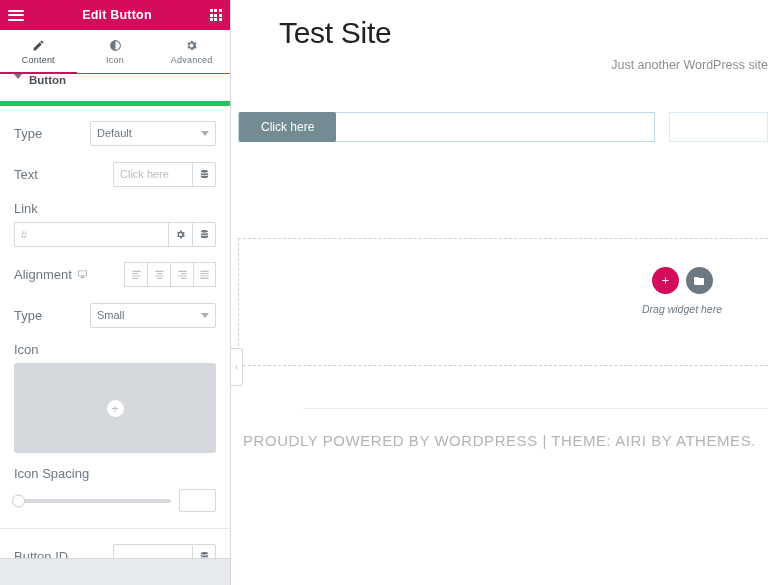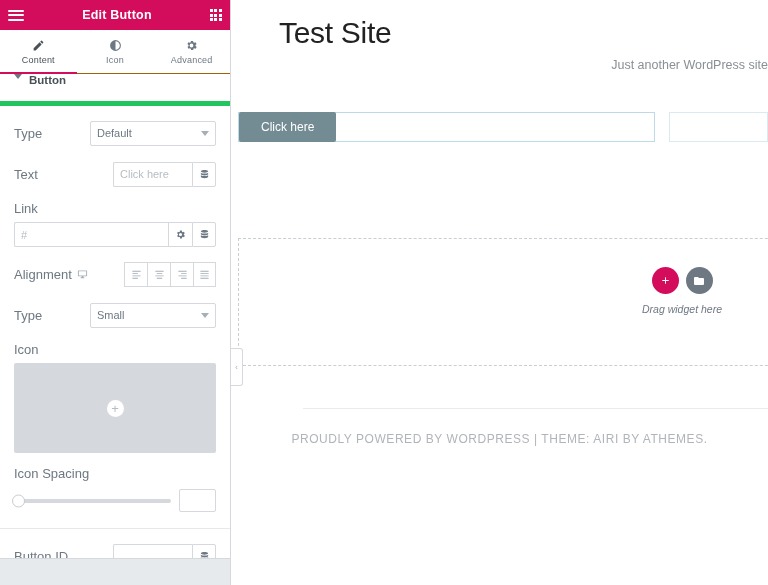--- a/index.html
+++ b/index.html
@@ -138,21 +138,21 @@
   .dz-circles { display: flex; gap: 7px; }
   .circ { width: 27px; height: 27px; border-radius: 50%; display: flex; align-items: center; justify-content: center; cursor: pointer; }
   .circ-add { background: #d30c5c; }
   .circ-add svg { width: 11px; height: 11px; fill: #fff; }
   .circ-folder { background: #6d7882; }
   .circ-folder svg { width: 12px; height: 12px; fill: #fff; }
   .dz-text { font-size: 10.5px; font-style: italic; color: #6d7882; margin-top: 9px; }
 
   .footer-sep { position: absolute; left: 72px; right: 0; top: 408px; height: 1px; background: #e9ebed; }
   .site-footer { position: absolute; left: 0; right: 0; top: 432px; text-align: center;
-    font-size: 12px; color: #b0b5ba; letter-spacing: .55px; }
+    font-size: 15px; color: #b0b5ba; letter-spacing: .55px; }
 </style>
 </head>
 <body>
 
 <div id="app">
 
   <div class="panel">
 
     <div class="panel-header">
       <div class="hamburger">

